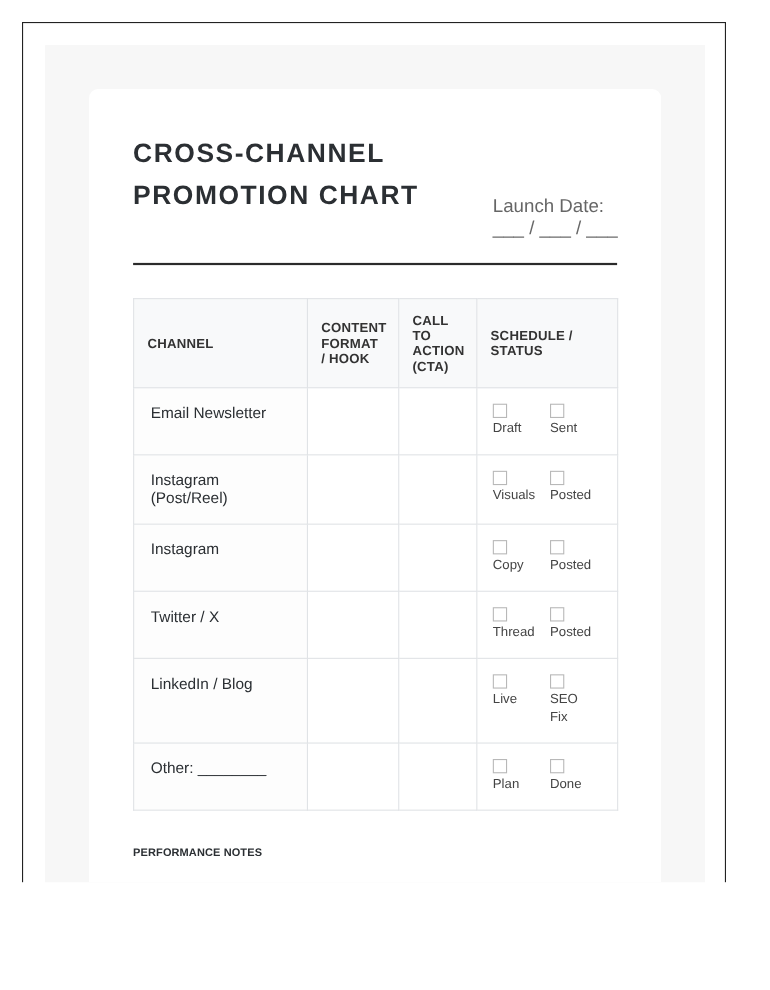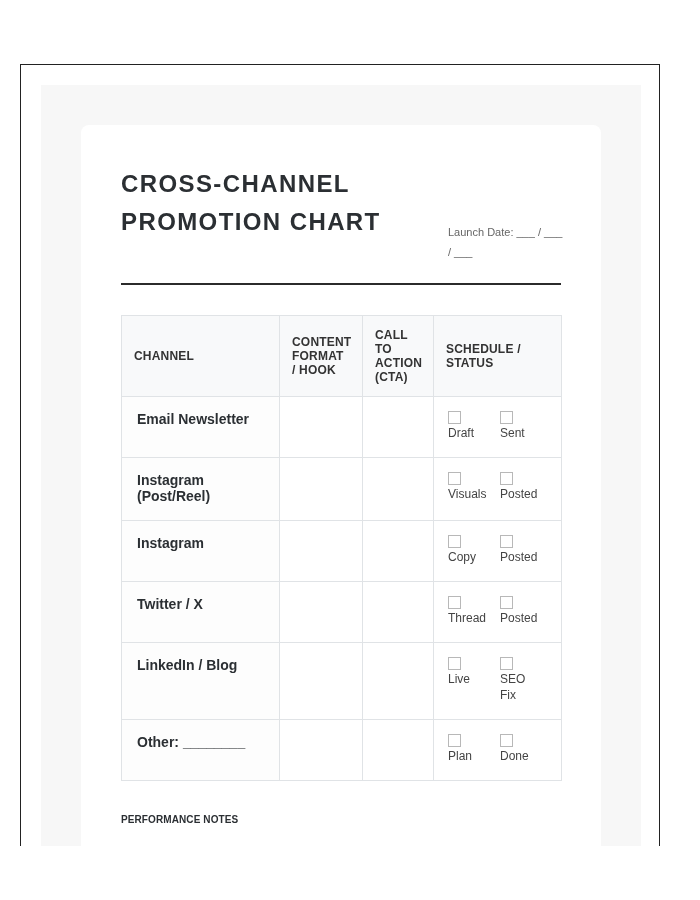--- a/index.html
+++ b/index.html
@@ -1,34 +1,34 @@
 <!DOCTYPE html>
 <html><head>
 <meta charset="utf-8">
 <style>
   html, body { margin: 0; padding: 0; background: #ffffff; }
   body { width: 700px; height: 900px; position: relative; overflow: hidden;
          font-family: "Liberation Sans", sans-serif; color: #2b2f33; }
   .frame { position: absolute; left: 20px; top: 20px; width: 640px; height: 782px;
-           border: 1px solid #222; border-bottom: none; box-sizing: border-box; background: #fff; overflow: hidden; margin-top: 44px; }
+           border: 1px solid #222; border-bottom: none; box-sizing: border-box; background: #fff; overflow: hidden; }
   .page-bg { position: absolute; left: 20px; top: 20px; width: 600px; height: 780px; background: #f7f7f7; }
   .card { position: absolute; left: 40px; top: 40px; width: 520px; height: 760px; background: #ffffff;
           border-radius: 8px 8px 0 0; }
   .header { position: absolute; left: 40px; top: 40px; width: 440px; height: 120px; }
   .title { position: absolute; left: 0; top: 0; width: 320px; font-weight: bold; font-size: 24px;
            letter-spacing: 1.4px; line-height: 38px; color: #2b2f33; margin: 0; }
   .campaign { position: absolute; left: 0; top: 78px; font-size: 13px; color: #666; white-space: nowrap; }
-  .launch { position: absolute; left: 327px; top: 57px; width: 118px; font-size: 11px; color: #666; line-height: 20px; }
+  .launch { position: absolute; left: 327px; top: 57px; width: 118px; font-size: 17px; color: #666; line-height: 20px; }
   .rule { position: absolute; left: 40px; top: 158px; width: 440px; height: 2px; background: #2b2b2b; }
   table.promo { position: absolute; left: 40px; top: 190px; width: 440px; border-collapse: collapse; table-layout: fixed; }
   table.promo th, table.promo td { border: 1px solid #e0e3e6; vertical-align: top; }
   table.promo th { background: #f8f9fa; font-size: 12px; font-weight: bold; text-align: left;
                    color: #333; height: 80px; vertical-align: middle; padding: 0 12px; line-height: 14px; letter-spacing: 0.2px; }
   table.promo th.c1 { padding-left: 12px; }
-  table.promo td.chan { background: #fdfdfd; font-weight: bold; font-size: 14px; color: #2b2f33;
+  table.promo td.chan { background: #fdfdfd; font-weight: normal; font-size: 14px; color: #2b2f33;
                         padding: 14px 15px 0 15px; line-height: 16px; }
   table.promo td.blank { background: #fff; }
   td.status { padding: 14px 0 0 14px; font-size: 12px; color: #444; }
   .opt { display: inline-block; vertical-align: top; width: 52px; line-height: 16px; }
   .opt + .opt { margin-left: 0; }
   .box { display: block; width: 13px; height: 13px; border: 1px solid #b8b8b8; box-sizing: border-box; margin-bottom: 1px; background: #fff; }
   .notes-title { position: absolute; left: 40px; top: 689px; font-size: 10px; font-weight: bold; color: #2b2f33; letter-spacing: 0.1px; text-align: right; }
 </style>
 </head>
 <body>

